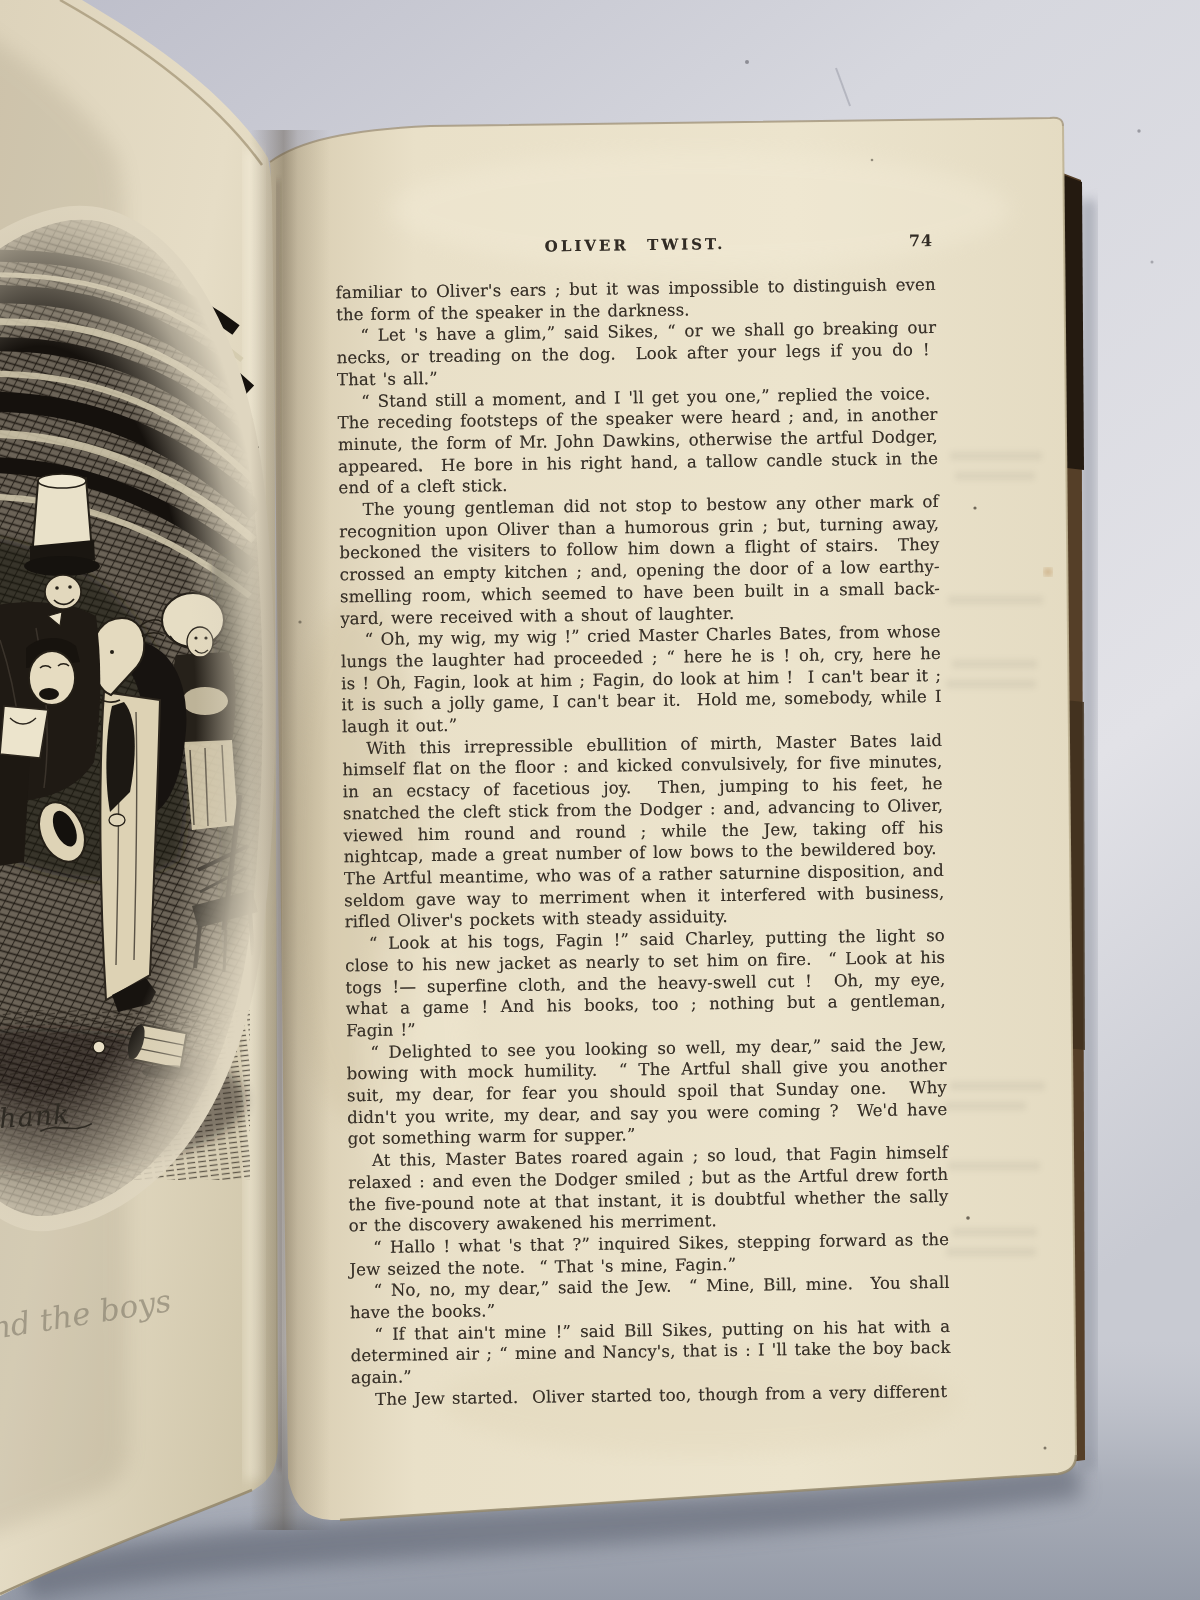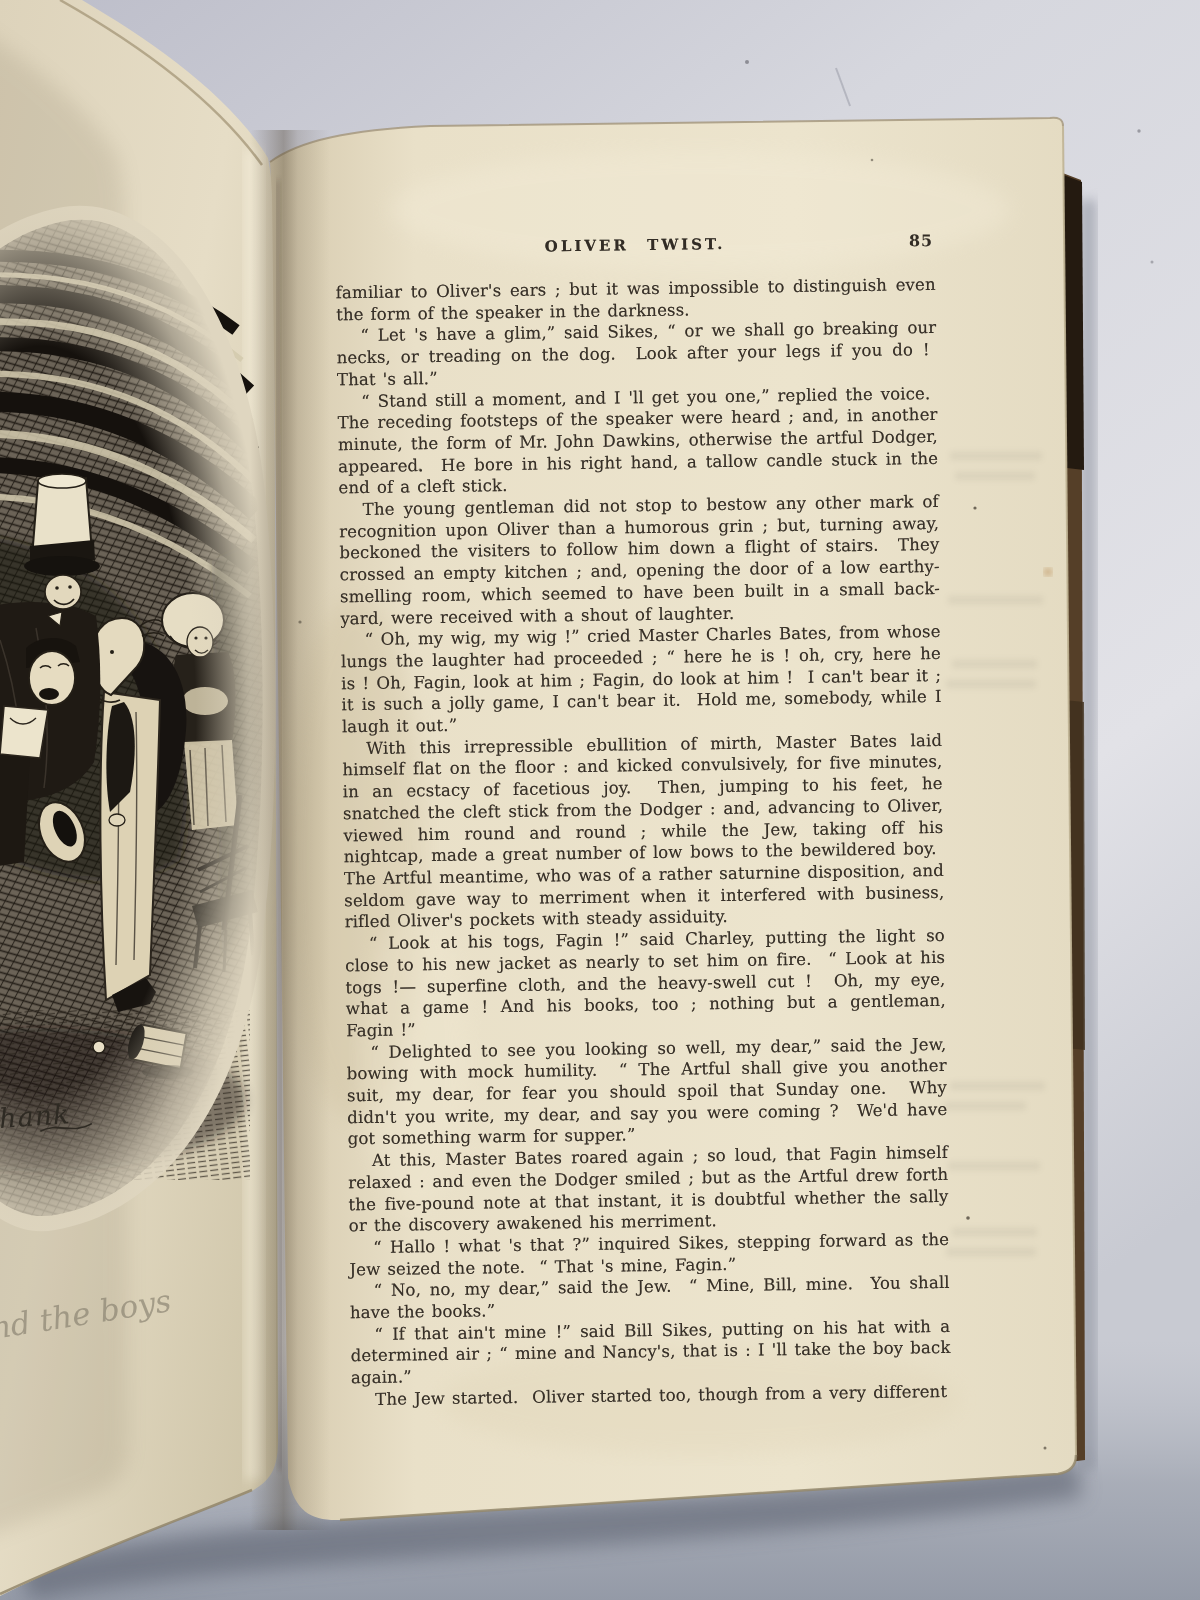--- a/index.html
+++ b/index.html
@@ -290,21 +290,21 @@
     </g>
   </g>
 
   <rect x="250" y="130" width="80" height="1400" fill="url(#gutterGrad)"></rect>
   <path d="M277,180 L281,1470" stroke="#2c2315" stroke-width="3" opacity="0.35" filter="url(#blur3)"></path>
 </svg>
 
   <div class="right-page-text">
     <div class="running-head">
       <span class="head-title">OLIVER TWIST.</span>
-      <span class="page-number">85</span>
+      <span class="page-number">74</span>
     </div>
     <div class="body-text">
         <p>familiar to Oliver's ears&nbsp;; but it was impossible to distinguish even the form of the speaker in the darkness.</p>
         <p>“&nbsp;Let&nbsp;'s have a glim,” said Sikes, “&nbsp;or we shall go breaking our necks, or treading on the dog.&nbsp; Look after your legs if you do&nbsp;!&nbsp; That&nbsp;'s all.”</p>
         <p>“&nbsp;Stand still a moment, and I&nbsp;'ll get you one,” replied the voice.&nbsp; The receding footsteps of the speaker were heard&nbsp;; and, in another minute, the form of Mr. John Dawkins, otherwise the artful Dodger, appeared.&nbsp; He bore in his right hand, a tallow candle stuck in the end of a cleft stick.</p>
         <p>The young gentleman did not stop to bestow any other mark of recognition upon Oliver than a humorous grin&nbsp;; but, turning away, beckoned the visiters to follow him down a flight of stairs.&nbsp; They crossed an empty kitchen&nbsp;; and, opening the door of a low earthy-smelling room, which seemed to have been built in a small back-yard, were received with a shout of laughter.</p>
         <p>“&nbsp;Oh, my wig, my wig&nbsp;!” cried Master Charles Bates, from whose lungs the laughter had proceeded&nbsp;; “&nbsp;here he is&nbsp;! oh, cry, here he is&nbsp;! Oh, Fagin, look at him&nbsp;; Fagin, do look at him&nbsp;!&nbsp; I can't bear it&nbsp;; it is such a jolly game, I can't bear it.&nbsp; Hold me, somebody, while I laugh it out.”</p>
         <p>With this irrepressible ebullition of mirth, Master Bates laid himself flat on the floor&nbsp;: and kicked convulsively, for five minutes, in an ecstacy of facetious joy.&nbsp; Then, jumping to his feet, he snatched the cleft stick from the Dodger&nbsp;: and, advancing to Oliver, viewed him round and round&nbsp;; while the Jew, taking off his nightcap, made a great number of low bows to the bewildered boy.&nbsp; The Artful meantime, who was of a rather saturnine disposition, and seldom gave way to merriment when it interfered with business, rifled Oliver's pockets with steady assiduity.</p>
         <p>“&nbsp;Look at his togs, Fagin&nbsp;!” said Charley, putting the light so close to his new jacket as nearly to set him on fire.&nbsp; “&nbsp;Look at his togs&nbsp;!— superfine cloth, and the heavy-swell cut&nbsp;!&nbsp; Oh, my eye, what a game&nbsp;! And his books, too&nbsp;; nothing but a gentleman, Fagin&nbsp;!”</p>
         <p>“&nbsp;Delighted to see you looking so well, my dear,” said the Jew, bowing with mock humility.&nbsp; “&nbsp;The Artful shall give you another suit, my dear, for fear you should spoil that Sunday one.&nbsp; Why didn't you write, my dear, and say you were coming&nbsp;?&nbsp; We'd have got something warm for supper.”</p>

